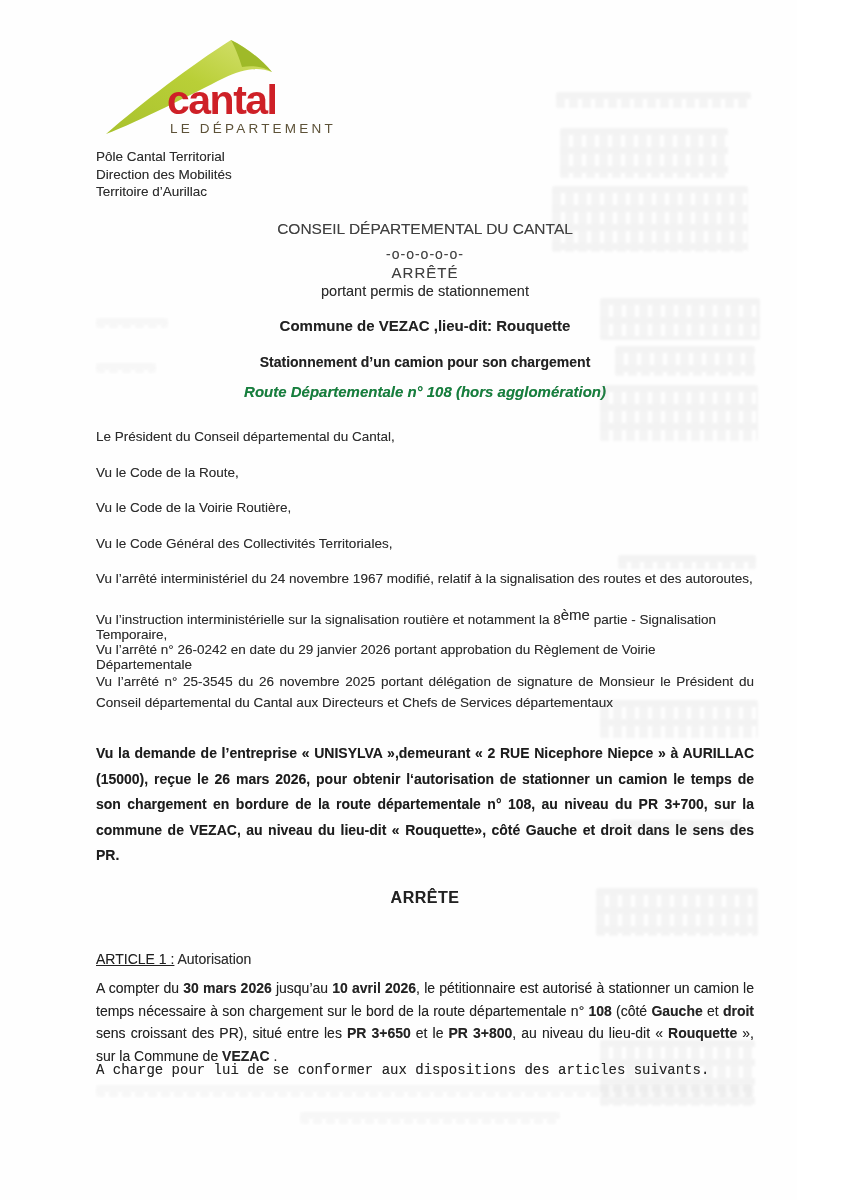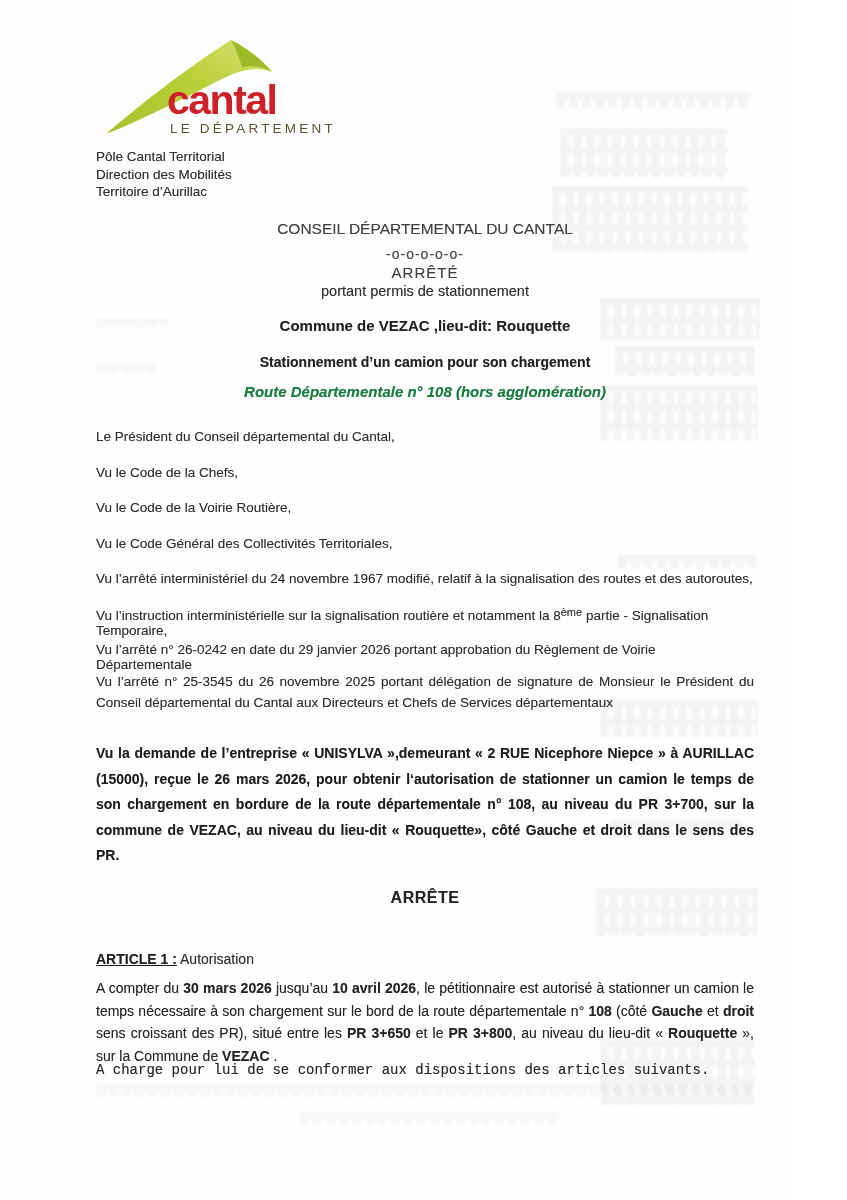--- a/index.html
+++ b/index.html
@@ -30,30 +30,30 @@
   .subject1{top:317px;font-size:15px;font-weight:bold;color:#222;text-align:center;}
   .subject2{top:335px;font-size:15px;font-weight:bold;font-style:italic;color:#15803d;margin-top:48px;}
   .subject3{top:354px;font-size:14px;font-weight:bold;color:#222;}
 
   
   .body-line{left:96px;width:658px;font-size:13.5px;}
   .opening{top:429px;}
   .vu1{top:465px;} .vu2{top:500px;} .vu3{top:536px;}
   .vu4{top:571px;} .vu5{top:606px;} .vu6{top:642px;}
   .vu7{top:671px;text-align:justify;line-height:21px;}
-  sup.ord{font-size:11px;vertical-align:4px;}
+  sup.ord{font-size:15px;vertical-align:4px;}
 
   .request{top:741px;left:96px;width:658px;font-size:14px;font-weight:bold;
            text-align:justify;line-height:25.5px;color:#1d1d1d;}
 
   .decision{top:889px;left:96px;width:658px;text-align:center;font-size:16px;
             font-weight:bold;letter-spacing:.5px;color:#222;}
 
   .art-head{top:951px;left:96px;font-size:14px;}
-  .art-label{font-weight:bold;text-decoration:underline;color:#1f1f1f;margin-top:44px;}
+  .art-label{font-weight:normal;text-decoration:underline;color:#1f1f1f;margin-top:44px;}
   .art-body{top:977px;left:96px;width:658px;font-size:14px;text-align:justify;
             line-height:22.5px;color:#242424;}
   .art-closing{top:1062px;left:96px;width:658px;font-size:14px;color:#242424;font-family:Liberation Mono, monospace;}
   .b{font-weight:bold;}
 
   
   .bleed{position:absolute;opacity:.07;filter:blur(1.1px);border-radius:2px;
     background-image:repeating-linear-gradient(to bottom,#6f6f6f 0 7px,transparent 7px 19px),
                      repeating-linear-gradient(to right,#7a7a7a 0 9px,transparent 9px 13px);}
   .bleed.faint{opacity:.045;}
@@ -90,21 +90,21 @@
   <div class="txt center-col authority">CONSEIL DÉPARTEMENTAL DU CANTAL</div>
   <div class="txt center-col separator">-o-o-o-o-o-</div>
   <div class="txt center-col doc-type">ARRÊTÉ</div>
   <div class="txt center-col doc-subtitle">portant permis de stationnement</div>
 
   <div class="txt center-col subject1">Commune de VEZAC ,lieu-dit: Rouquette</div>
   <div class="txt center-col subject2">Route Départementale n° 108 (hors agglomération)</div>
   <div class="txt center-col subject3">Stationnement d’un camion pour son chargement</div>
 
   <div class="txt body-line opening">Le Président du Conseil départemental du Cantal,</div>
-  <div class="txt body-line vu1">Vu le Code de la Chefs,</div>
+  <div class="txt body-line vu1">Vu le Code de la Route,</div>
   <div class="txt body-line vu2">Vu le Code de la Voirie Routière,</div>
   <div class="txt body-line vu3">Vu le Code Général des Collectivités Territoriales,</div>
   <div class="txt body-line vu4">Vu l’arrêté interministériel du 24 novembre 1967 modifié, relatif à la signalisation des routes et des autoroutes,</div>
   <div class="txt body-line vu5"><span>Vu l’instruction interministérielle sur la signalisation routière et notamment la 8</span><sup class="ord">ème</sup><span> partie - Signalisation Temporaire,</span></div>
   <div class="txt body-line vu6">Vu l’arrêté n° 26-0242 en date du 29 janvier 2026 portant approbation du Règlement de Voirie Départementale</div>
   <div class="txt body-line vu7">Vu l’arrêté n° 25-3545 du 26 novembre 2025 portant délégation de signature de Monsieur le Président du Conseil départemental du Cantal aux Directeurs et Chefs de Services départementaux</div>
 
   <div class="txt request">Vu la demande de l’entreprise « UNISYLVA »,demeurant « 2 RUE Nicephore Niepce » à AURILLAC (15000), reçue le 26 mars 2026, pour obtenir l‘autorisation de stationner un camion le temps de son chargement en bordure de la route départementale n° 108, au niveau du PR 3+700, sur la commune de VEZAC, au niveau du lieu-dit « Rouquette», côté Gauche et droit dans le sens des PR.</div>
 
   <div class="txt decision">ARRÊTE</div>

